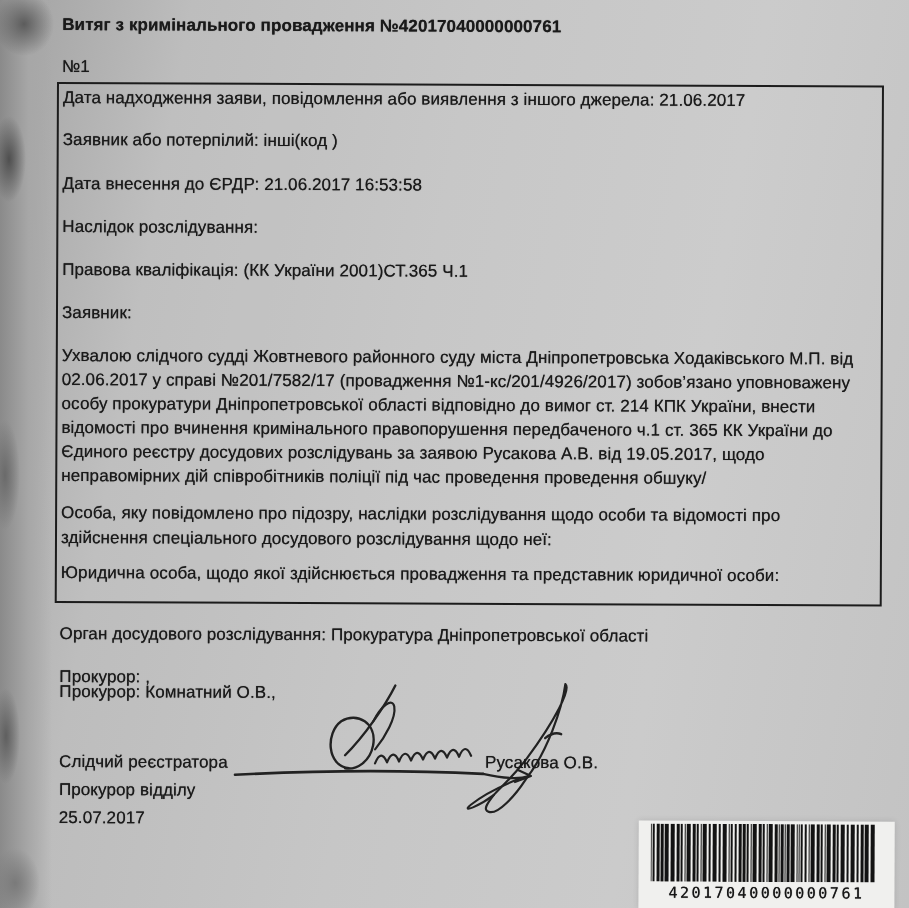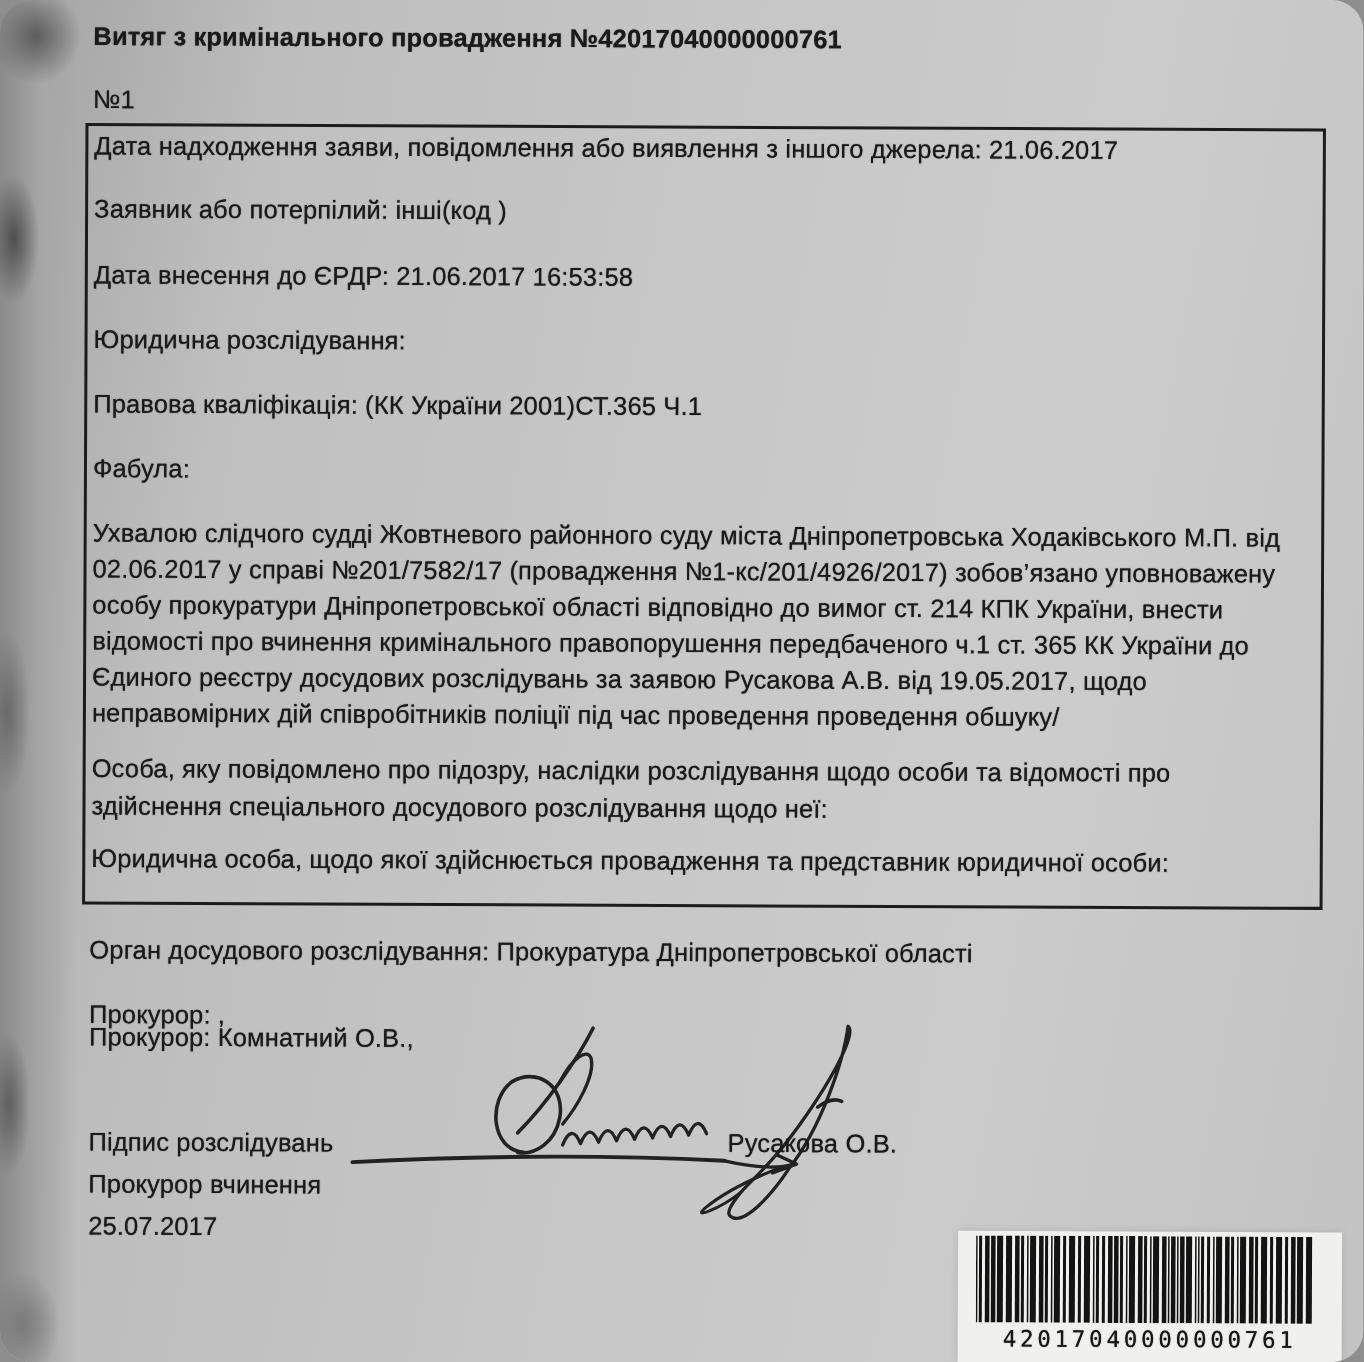--- a/index.html
+++ b/index.html
@@ -1,21 +1,20 @@
 <!DOCTYPE html>
 <html><head>
 <meta charset="utf-8">
 <style>
   html,body{margin:0;padding:0;background:#8e8e8e;}
   .page{
     position:relative;width:909px;height:908px;overflow:hidden;
     background:linear-gradient(100deg,#a2a2a2 0%,#bdbdbd 18%,#c6c6c6 45%,#cbcbcb 72%,#c3c3c3 100%);
     font-family:"Liberation Sans", sans-serif;
     color:#1a1a1a;
-    border-radius:21px;
   }
   
   .edge-left{position:absolute;left:0;top:0;width:52px;height:100%;
     background:linear-gradient(to right,#8a8a8a 0%,#a7a7a7 55%,rgba(170,170,170,0) 100%);}
   .blotch{position:absolute;pointer-events:none;}
   .blotch.tl{left:-6px;top:-8px;width:60px;height:64px;background:radial-gradient(closest-side,#5c5c5c,rgba(92,92,92,0));}
   .blotch.l1{left:-8px;top:116px;width:34px;height:86px;background:radial-gradient(closest-side,#4f4f4f,rgba(79,79,79,0));}
   .blotch.l2{left:-10px;top:420px;width:30px;height:110px;background:radial-gradient(closest-side,#6a6a6a,rgba(106,106,106,0));}
   .blotch.l3{left:-8px;top:688px;width:28px;height:96px;background:radial-gradient(closest-side,#5f5f5f,rgba(95,95,95,0));}
   .blotch.bl{left:-10px;top:848px;width:50px;height:70px;background:radial-gradient(closest-side,#7a7a7a,rgba(122,122,122,0));}
@@ -65,32 +64,32 @@
 
   <div class="content">
 
     <div class="abs doc-title">Витяг з кримінального провадження №42017040000000761</div>
     <div class="abs case-no">№1</div>
 
     <div class="record-box">
       <div class="fld f1">Дата надходження заяви, повідомлення або виявлення з іншого джерела: 21.06.2017</div>
       <div class="fld f2">Заявник або потерпілий: інші(код )</div>
       <div class="fld f3">Дата внесення до ЄРДР: 21.06.2017 16:53:58</div>
-      <div class="fld f4">Юридична розслідування:</div>
+      <div class="fld f4">Наслідок розслідування:</div>
       <div class="fld f5">Правова кваліфікація: (КК України 2001)СТ.365 Ч.1</div>
-      <div class="fld f6">Фабула:</div>
+      <div class="fld f6">Заявник:</div>
       <div class="fabula">Ухвалою слідчого судді Жовтневого районного суду міста Дніпропетровська Ходаківського М.П. від 02.06.2017 у справі №201/7582/17 (провадження №1-кс/201/4926/2017) зобов’язано уповноважену особу прокуратури Дніпропетровської області відповідно до вимог ст. 214 КПК України, внести відомості про вчинення кримінального правопорушення передбаченого ч.1 ст. 365 КК України до Єдиного реєстру досудових розслідувань за заявою Русакова А.В. від 19.05.2017, щодо неправомірних дій співробітників поліції під час проведення проведення обшуку/</div>
       <div class="suspect">Особа, яку повідомлено про підозру, наслідки розслідування щодо особи та відомості про здійснення спеціального досудового розслідування щодо неї:</div>
       <div class="legal-entity">Юридична особа, щодо якої здійснюється провадження та представник юридичної особи:</div>
     </div>
 
     <div class="abs organ">Орган досудового розслідування: Прокуратура Дніпропетровської області</div>
     <div class="abs investigator">Прокурор: ,</div>
     <div class="abs prosecutor">Прокурор: Комнатний О.В.,</div>
-    <div class="abs sign-label">Підпис розслідувань</div>
+    <div class="abs sign-label">Слідчий реєстратора</div>
 
     <svg class="sig-svg" viewBox="0 0 364 150" aria-hidden="true">
 
       <path d="M 10 102 C 80 98, 170 96, 258 100" stroke-width="2.6"></path>
 
       <path d="M 124 95 C 102 93, 100 60, 116 48 C 132 38, 152 50, 148 72 C 145 88, 132 97, 120 95" stroke-width="2.4"></path>
 
       <path d="M 170 12 C 160 32, 140 62, 120 82" stroke-width="2.4"></path>
 
       <path d="M 148 48 C 156 32, 167 24, 169 33 C 171 44, 160 64, 150 76" stroke-width="2.2"></path>
@@ -100,21 +99,21 @@
       <path d="M 340 10 C 346 14, 330 46, 302 84 C 288 103, 275 114, 269 121 C 262 130, 258 136, 264 138 C 273 141, 290 122, 301 105 C 322 78, 337 34, 340 10" stroke-width="2.2"></path>
 
       <path d="M 269 121 C 255 132, 235 140, 246 131 C 258 121, 276 112, 296 104" stroke-width="2"></path>
 
       <path d="M 258 100 C 276 104, 292 106, 304 102 M 293 96 L 306 102 L 290 108" stroke-width="2.2"></path>
 
       <path d="M 320 64 q 9 -7 16 -4" stroke-width="2.4"></path>
     </svg>
 
     <div class="abs sign-name">Русакова О.В.</div>
-    <div class="abs position-line">Прокурор вчинення</div>
+    <div class="abs position-line">Прокурор відділу</div>
     <div class="abs doc-date">25.07.2017</div>
 
     <div class="barcode-card">
       <div class="bars">
           <span style="width: 1px; margin-right: 1px;"></span>
           <span style="width: 2px; margin-right: 2px;"></span>
           <span style="width: 3px; margin-right: 1px;"></span>
           <span style="width: 3px; margin-right: 1px;"></span>
           <span style="width: 4px; margin-right: 2px;"></span>
           <span style="width: 4px; margin-right: 2px;"></span>

